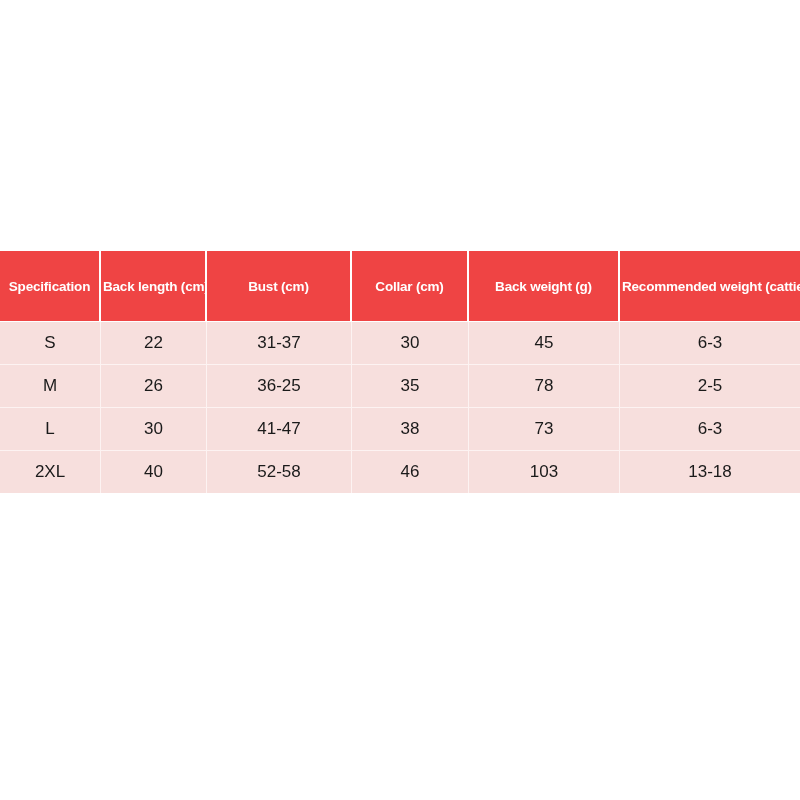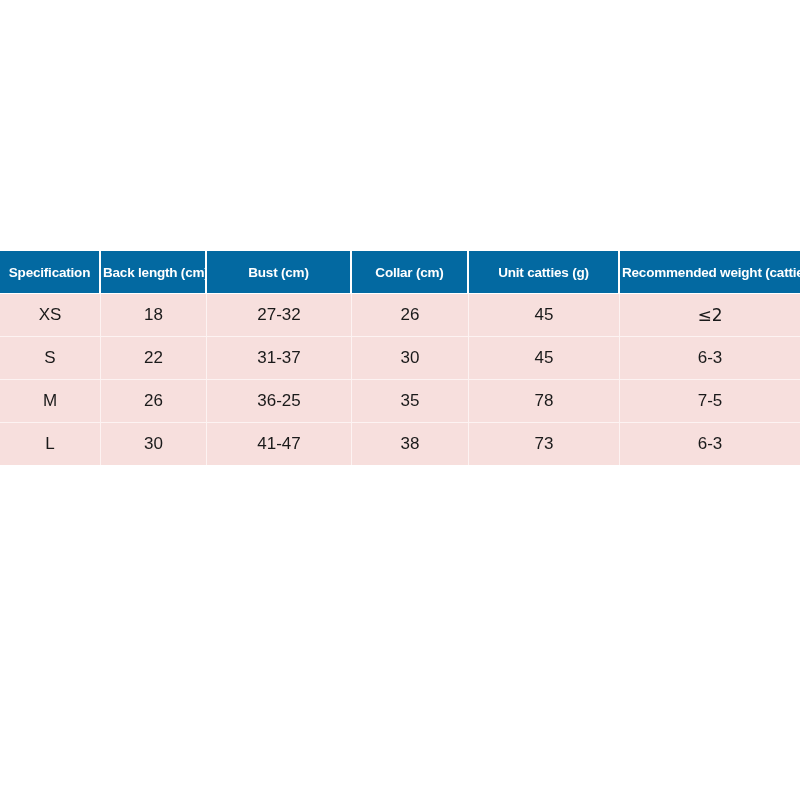--- a/index.html
+++ b/index.html
@@ -31,27 +31,27 @@
 
   table.size-table {
     width: 800px;
     border-collapse: separate;
     border-spacing: 0;
     table-layout: fixed;
   }
 
   
   table.size-table thead th {
-    background: #0369a1;
+    background: #ef4444;
     color: #ffffff;
     font-weight: bold;
     font-size: 13.5px;
     letter-spacing: -0.2px;
     height: 42px;
-    padding: 0 2px;
+    padding: 14px 2px;
     text-align: center;
     vertical-align: middle;
     border-right: 2px solid #ffffff;
     border-bottom: 1px solid #ffffff;
     white-space: nowrap;
     overflow: hidden;
   }
   table.size-table thead th:last-child {
     border-right: none;
   }
@@ -102,54 +102,54 @@
         <col class="c3">
           <col class="c4">
           <col class="c5">
       </colgroup>
       <thead>
         <tr>
           <th>Specification</th>
           <th>Back length (cm)</th>
           <th>Bust (cm)</th>
           <th>Collar (cm)</th>
-          <th>Unit catties (g)</th>
+          <th>Back weight (g)</th>
           <th>Recommended weight (catties)</th>
         </tr>
       </thead>
       <tbody>
-        <tr>
-          <td>XS</td>
-          <td>18</td>
-          <td>27-32</td>
-          <td>26</td>
-          <td>45</td>
-          <td class="lte-glyph">≤2</td>
-        </tr>
         <tr>
           <td>S</td>
           <td>22</td>
           <td>31-37</td>
           <td>30</td>
           <td>45</td>
           <td>6-3</td>
         </tr>
         <tr>
           <td>M</td>
           <td>26</td>
           <td>36-25</td>
           <td>35</td>
           <td>78</td>
-          <td>7-5</td>
+          <td>2-5</td>
         </tr>
         <tr>
           <td>L</td>
           <td>30</td>
           <td>41-47</td>
           <td>38</td>
           <td>73</td>
           <td>6-3</td>
         </tr>
+        <tr>
+          <td>2XL</td>
+          <td>40</td>
+          <td>52-58</td>
+          <td>46</td>
+          <td>103</td>
+          <td>13-18</td>
+        </tr>
       </tbody>
     </table>
   </div>
 
 </div>
 
 </body></html>

